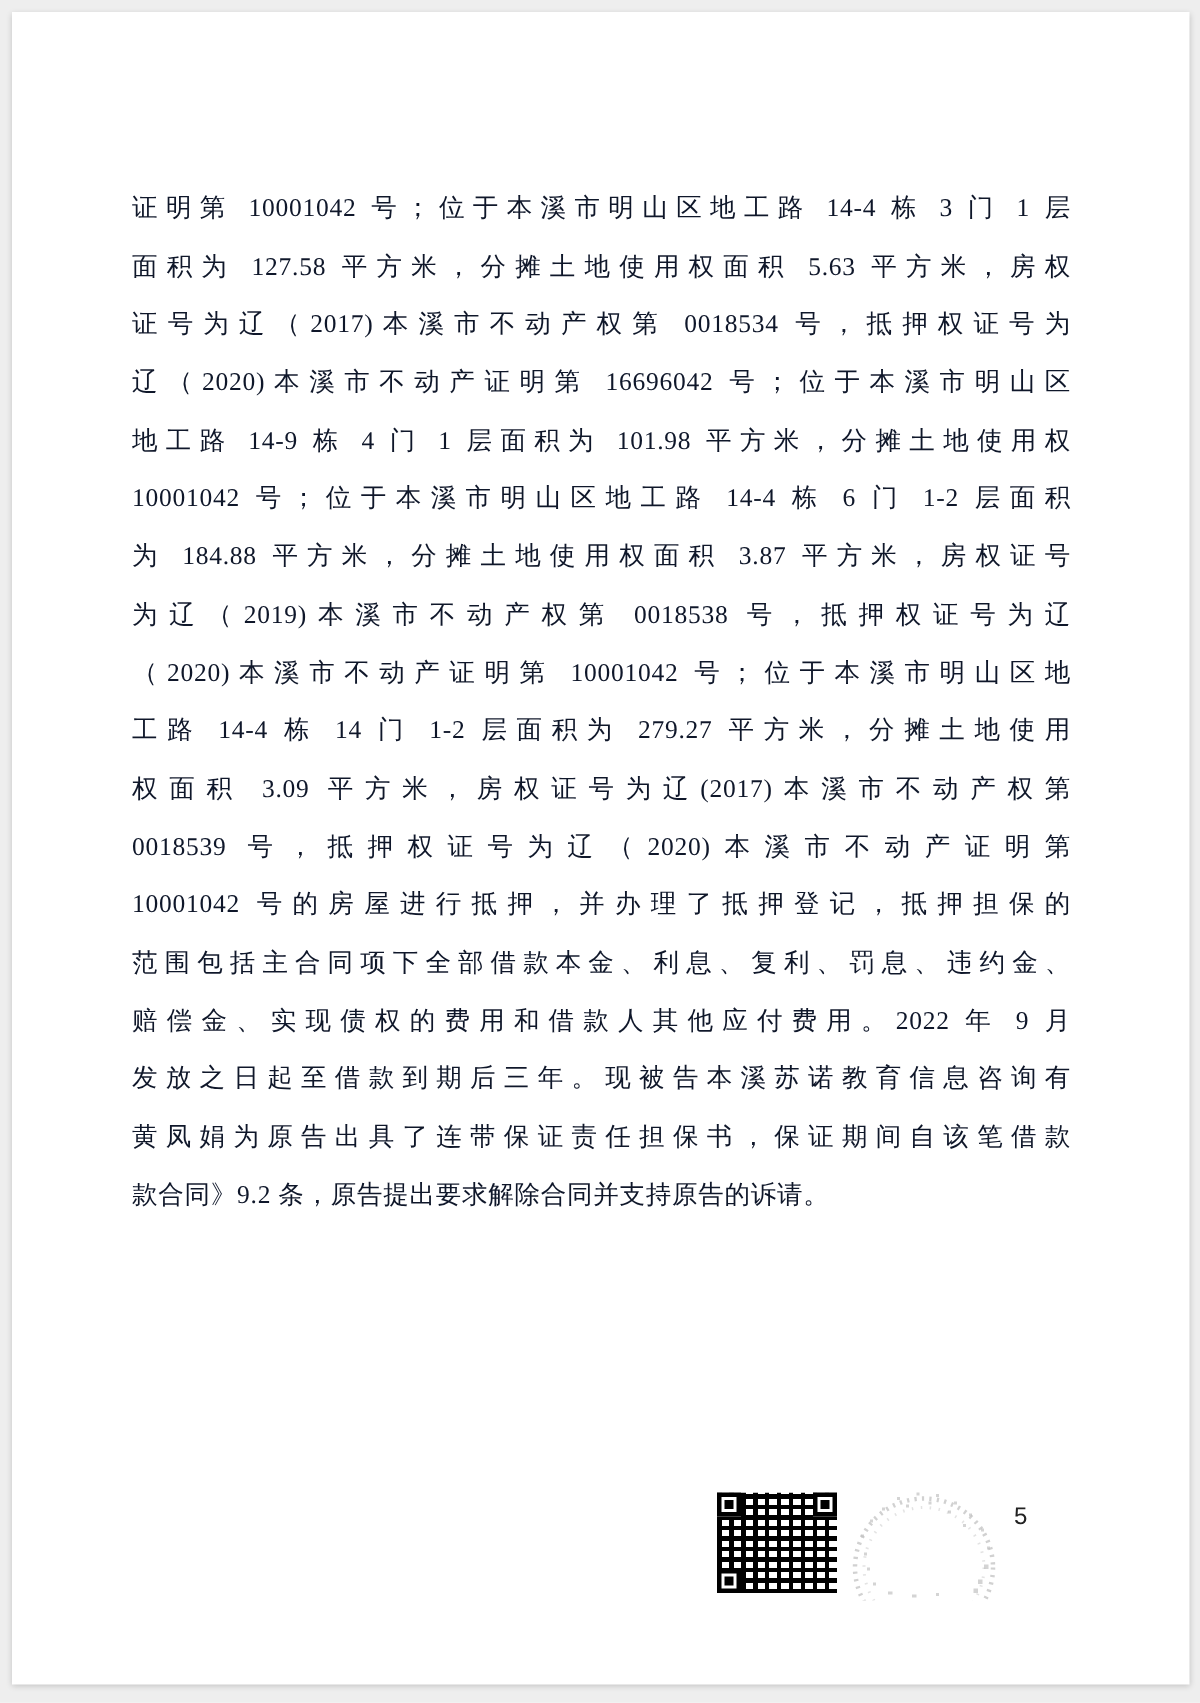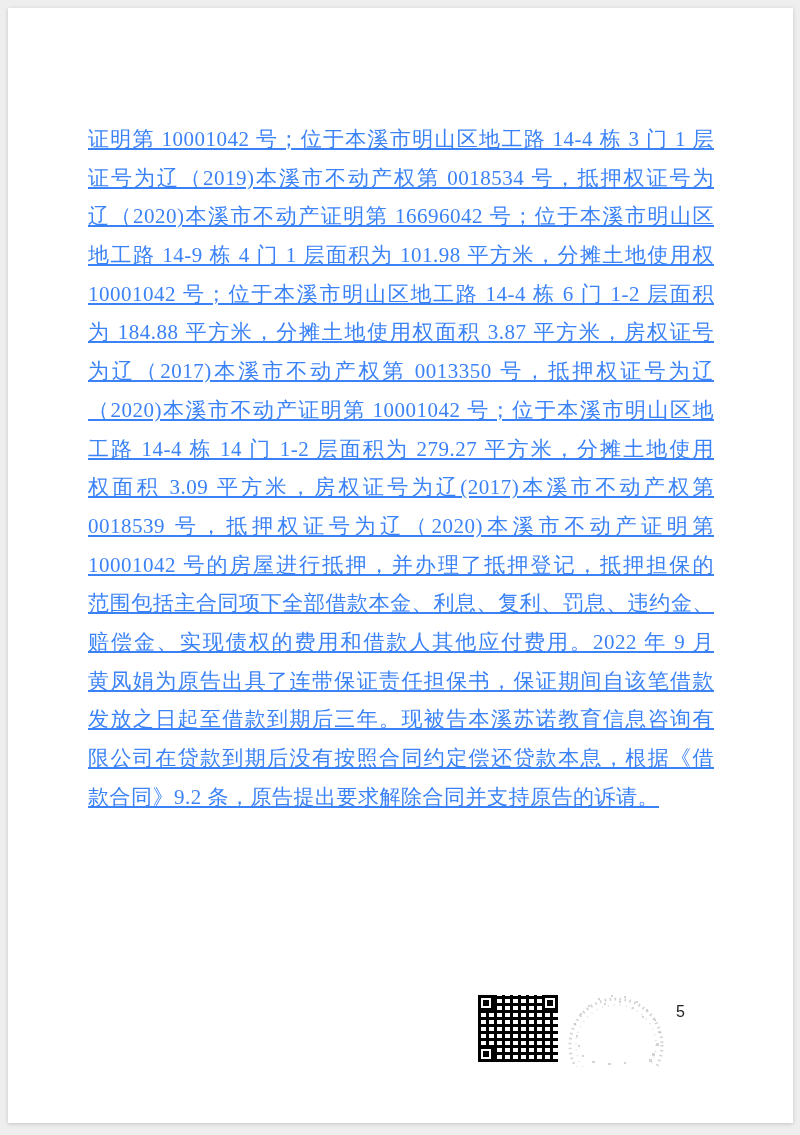--- a/index.html
+++ b/index.html
@@ -24,25 +24,24 @@
     width: 785px;
     height: 1115px;
     background: #ffffff;
     box-shadow: 0 1px 4px rgba(0,0,0,0.18);
   }
   .body-text {
     position: absolute;
     left: 80px;
     top: 112px;
     width: 626px;
-    color: #3b82f6;
-    font-size: 21px;
+    color: #0f172a;
+    font-size: 17px;
     line-height: 38.7px;
     letter-spacing: 0.5px;
-    text-decoration: underline;
   }
   .line {
     white-space: nowrap;
     text-align: justify;
     text-align-last: justify;
     height: 38.7px;
     overflow: hidden;
   }
   .line.last {
     text-align-last: left;
@@ -94,36 +93,36 @@
   }
 </style>
 </head>
 <body>
 
 <div class="canvas">
   <div class="page">
 
     <div class="body-text">
       <div class="line">证明第 10001042 号；位于本溪市明山区地工路 14-4 栋 3 门 1 层</div>
-      <div class="line">证号为辽（2019)本溪市不动产权第 0018534 号，抵押权证号为</div>
+      <div class="line">面积为 127.58 平方米，分摊土地使用权面积 5.63 平方米，房权</div>
+      <div class="line">证号为辽（2017)本溪市不动产权第 0018534 号，抵押权证号为</div>
       <div class="line">辽（2020)本溪市不动产证明第 16696042 号；位于本溪市明山区</div>
       <div class="line">地工路 14-9 栋 4 门 1 层面积为 101.98 平方米，分摊土地使用权</div>
       <div class="line">10001042 号；位于本溪市明山区地工路 14-4 栋 6 门 1-2 层面积</div>
       <div class="line">为 184.88 平方米，分摊土地使用权面积 3.87 平方米，房权证号</div>
-      <div class="line">为辽（2017)本溪市不动产权第 0013350 号，抵押权证号为辽</div>
+      <div class="line">为辽（2019)本溪市不动产权第 0018538 号，抵押权证号为辽</div>
       <div class="line">（2020)本溪市不动产证明第 10001042 号；位于本溪市明山区地</div>
       <div class="line">工路 14-4 栋 14 门 1-2 层面积为 279.27 平方米，分摊土地使用</div>
       <div class="line">权面积 3.09 平方米，房权证号为辽(2017)本溪市不动产权第</div>
       <div class="line">0018539 号，抵押权证号为辽（2020)本溪市不动产证明第</div>
       <div class="line">10001042 号的房屋进行抵押，并办理了抵押登记，抵押担保的</div>
       <div class="line">范围包括主合同项下全部借款本金、利息、复利、罚息、违约金、</div>
       <div class="line">赔偿金、实现债权的费用和借款人其他应付费用。2022 年 9 月</div>
+      <div class="line">发放之日起至借款到期后三年。现被告本溪苏诺教育信息咨询有</div>
       <div class="line">黄凤娟为原告出具了连带保证责任担保书，保证期间自该笔借款</div>
-      <div class="line">发放之日起至借款到期后三年。现被告本溪苏诺教育信息咨询有</div>
-      <div class="line">限公司在贷款到期后没有按照合同约定偿还贷款本息，根据《借</div>
       <div class="line last">款合同》9.2 条，原告提出要求解除合同并支持原告的诉请。</div>
     </div>
 
     <div class="qr">
       <div class="finder tl"></div>
       <div class="finder tr"></div>
       <div class="finder bl"></div>
     </div>
 
     <svg class="stamp" width="104" height="84" viewBox="0 0 104 84">

